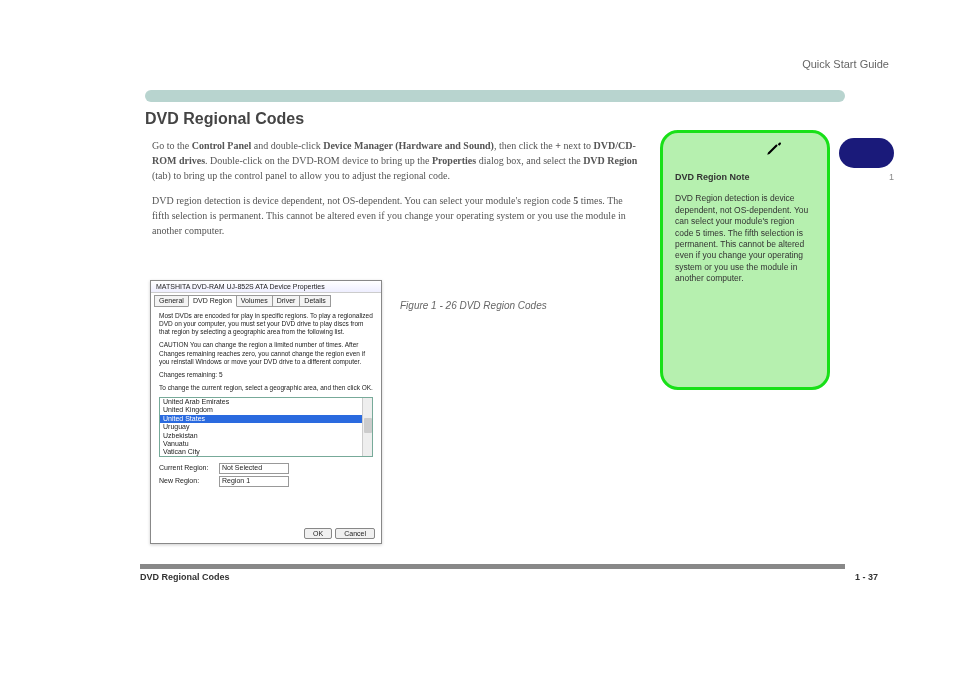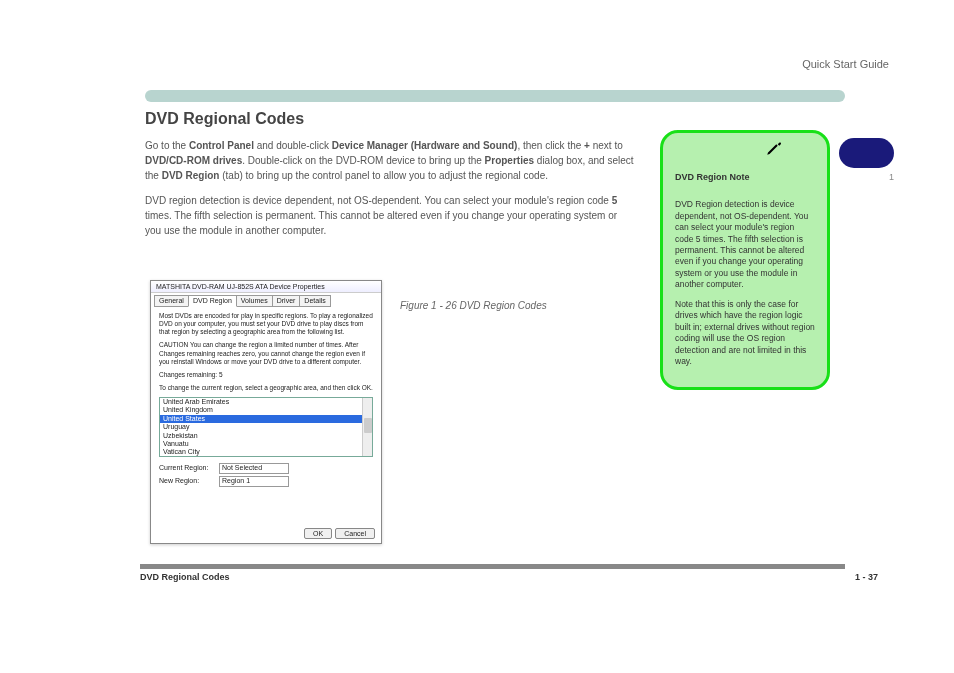--- a/index.html
+++ b/index.html
@@ -8,29 +8,29 @@
     .hr-bar { position: absolute; left: 145px; top: 90px; width: 700px; height: 12px; background: #b8d4cf; border-radius: 6px; }
 
     .page-title-area { position: absolute; left: 145px; top: 110px; width: 500px; }
     .section-header { font-size: 16px; font-weight: bold; color: #444; margin-bottom: 8px; }
 
     .chapter-badge { position: absolute; right: 65px; top: 58px; font-size: 11px; color: #666; text-align: right; }
 
     .nav-pill { position: absolute; right: 60px; top: 138px; width: 55px; height: 30px; background: #1a1a7a; border-radius: 15px; }
     .section-label { position: absolute; right: 60px; top: 172px; font-size: 9px; color: #888; text-align: right; width: 60px; }
 
-    .body-text-area { position: absolute; left: 145px; top: 138px; width: 490px; font-size: 10px; color: #555; line-height: 1.5; }
+    .body-text-area { position: absolute; left: 152px; top: 138px; width: 490px; font-size: 10px; color: #555; line-height: 1.5; font-family: Liberation Serif, serif; }
     .body-text-area p { margin-bottom: 10px; }
     .body-text-area .bold { font-weight: bold; }
 
     .caption { position: absolute; left: 400px; top: 300px; font-size: 10px; font-style: italic; color: #666; width: 200px; }
 
     .note-box { position: absolute; left: 660px; top: 130px; width: 170px; height: 260px; background: #b6f0af; border: 3px solid #18e018; border-radius: 18px; padding: 10px 12px; font-size: 8.5px; color: #333; line-height: 1.35; }
     .note-box .pen-icon { position: absolute; right: 44px; top: 6px; }
-    .note-box .note-title { font-weight: bold; font-size: 9px; margin-bottom: 16px; margin-top: 28px; }
+    .note-box .note-title { font-weight: bold; font-size: 9px; margin-bottom: 10px; margin-top: 28px; }
     .note-box p { margin-bottom: 8px; }
 
     .dialog { position: absolute; left: 150px; top: 280px; width: 232px; height: 264px; background: #fff; border: 1px solid #888; font-size: 7px; color: #222; box-shadow: 0 1px 3px rgba(0,0,0,0.2); }
     .dialog-title { background: linear-gradient(#fff,#eef); padding: 2px 5px; font-size: 7px; border-bottom: 1px solid #ccc; height: 12px; display: flex; align-items: center; }
     .tabstrip { display: flex; margin: 2px 3px 0 3px; height: 12px; }
     .tab { border: 1px solid #999; background: #f4f4f4; padding: 1px 4px; font-size: 7px; margin-right: -1px; cursor: pointer; }
     .tab.active { background: #fff; border-bottom: 1px solid #fff; position: relative; z-index: 1; }
     .dialog-body { padding: 5px 8px; font-size: 6.5px; line-height: 1.25; }
     .dialog-body p { margin-bottom: 5px; }
     .listbox { border: 1px solid #7a9; background: #fff; height: 60px; position: relative; overflow: hidden; font-size: 7px; margin-top: 4px; margin-bottom: 6px; }
@@ -116,18 +116,17 @@
 </div>
 
 <div class="note-box">
   <span class="pen-icon">
     <svg width="18" height="18" viewBox="0 0 24 24">
         <path d="M3 21l3-1 11-11-2-2L4 18l-1 3zm14-14l2 2 2-2c.5-.5.5-1.5 0-2s-1.5-.5-2 0l-2 2z" fill="#000"></path>
       </svg>
   </span>
   <div class="note-title">DVD Region Note</div>
   <p>DVD Region detection is device dependent, not OS-dependent. You can select your module's region code 5 times. The fifth selection is permanent. This cannot be altered even if you change your operating system or you use the module in another computer.</p>
-  <p>Note that this is only the case for drives which have the region logic built in; external drives without region coding will use the OS region detection and are not limited in this way.</p>
 </div>
 
 <div class="footer-rule"></div>
 <div class="footer-chapter">DVD Regional Codes</div>
 <div class="footer-page">1 - 37</div>
 
 </body></html>

